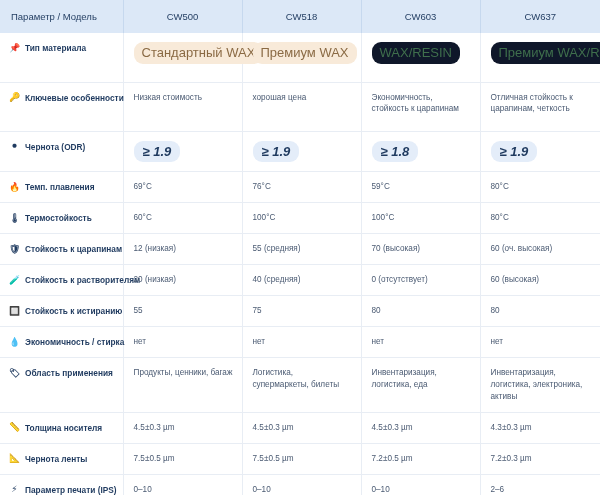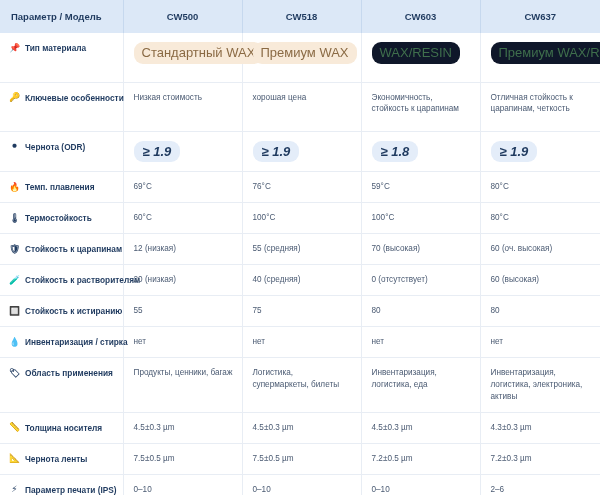--- a/index.html
+++ b/index.html
@@ -21,21 +21,21 @@
     table-layout: fixed;
   }
   table.cmp col.c-param { width: 123px; }
   table.cmp col.c-model { width: 119px; }
   table.cmp col.c-model-last { width: 120px; }
 
   thead th {
     background: #dce8f7;
     color: #1f3a5f;
     font-size: 9.5px;
-    font-weight: bold;
+    font-weight: normal;
     text-align: center;
     padding: 11px 8px;
     border-right: 1px solid #c6d8ee;
     vertical-align: middle;
     white-space: nowrap;
   }
   thead th.param-head {
     text-align: left;
     padding-left: 11px;
   }
@@ -218,21 +218,21 @@
           </td>
           <td>55</td>
           <td>75</td>
           <td>80</td>
           <td>80</td>
         </tr>
         <tr class="norm">
           <td class="param">
             <div class="param-inner">
               <span class="ic">💧</span>
-              <span>Инвентаризация / стирка</span>
+              <span>Экономичность / стирка</span>
             </div>
           </td>
           <td>нет</td>
           <td>нет</td>
           <td>нет</td>
           <td>нет</td>
         </tr>
         <tr class="tall">
           <td class="param">
             <div class="param-inner">

